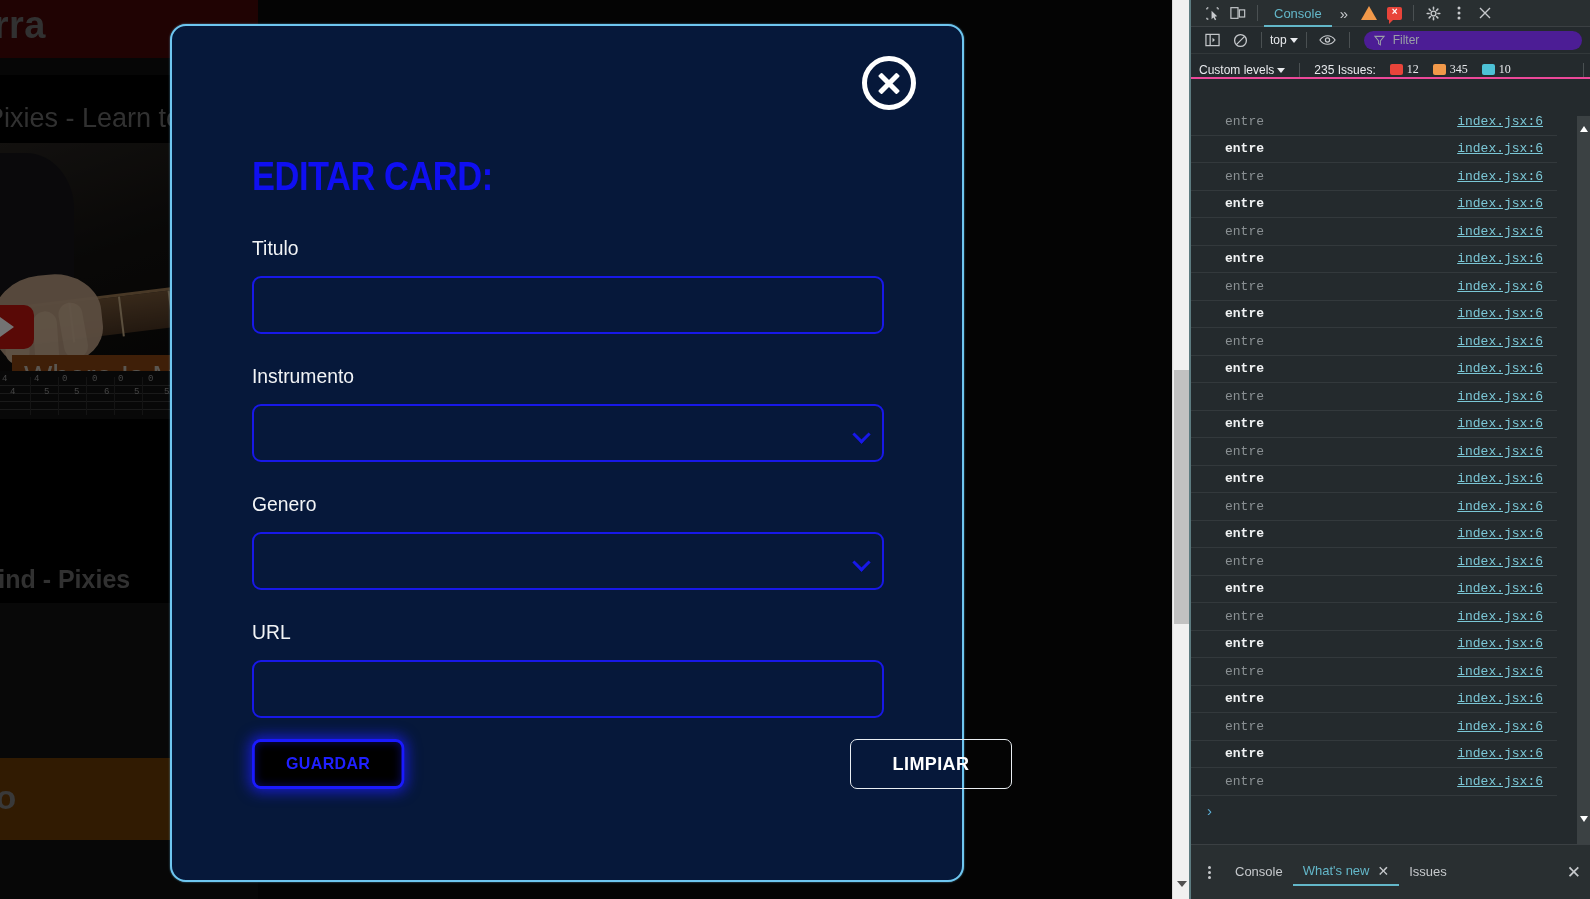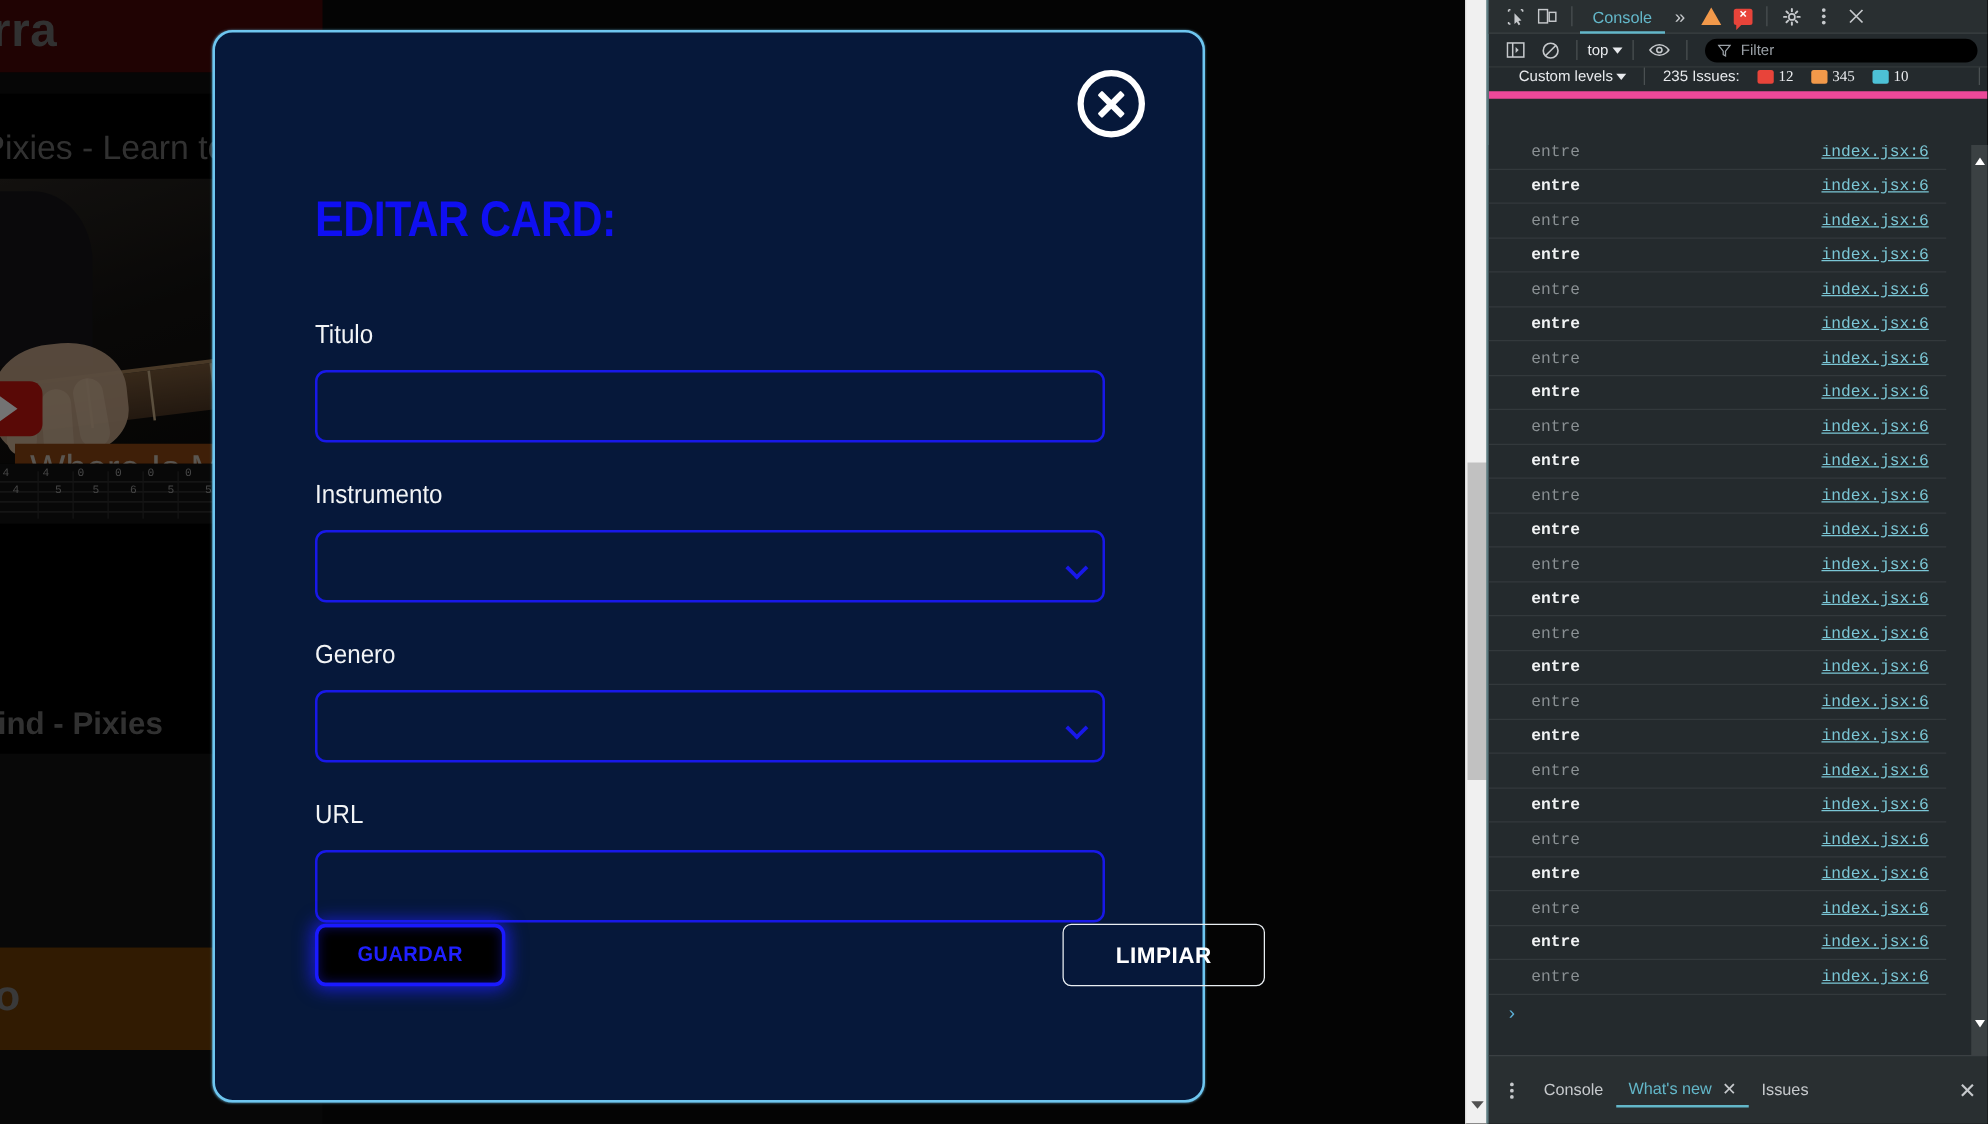--- a/index.html
+++ b/index.html
@@ -216,21 +216,21 @@
     position: absolute; left: 80px; top: 128px;
     font-size: 40px;
     font-weight: bold;
     color: #0f0ff2;
     letter-spacing: -0.5px;
     transform: scaleX(0.86);
     transform-origin: left center;
     white-space: nowrap;
   }
 
-  .form { position: absolute; left: 80px; top: 210px; width: 632px; margin-top: 20px; }
+  .form { position: absolute; left: 80px; top: 210px; width: 632px; }
   .field { margin-bottom: 0; }
   .field-label {
     font-size: 21px; color: #f2f4f6;
     transform: scaleX(0.92);
     transform-origin: left center;
     margin-bottom: 16px;
     display: block;
   }
   .field-input {
     width: 632px; height: 58px;
@@ -339,30 +339,30 @@
     position: absolute; left: 0; top: -1px; width: 15px;
     text-align: center; color: #fff; font-size: 10px; font-weight: bold;
   }
 
   .dt-toolbar {
     height: 27px; display: flex; align-items: center;
     padding-left: 8px; gap: 2px;
     border-bottom: 1px solid #32383a;
   }
   .filter-box {
-    flex: 1; height: 19px; background: #000000;
+    flex: 1; height: 19px; background: #4c1d95;
     border-radius: 10px; display: flex; align-items: center;
     padding: 0 10px; gap: 8px; margin-right: 8px; margin-left: 6px;
     cursor: text;
   }
   .filter-ph { color: #9aa0a6; font-size: 12px; }
   .dt-levels {
-    height: 25px; display: flex; align-items: flex-start;
-    padding-left: 24px; gap: 8px; font-size: 12px;
-    border-bottom: 6px solid #ec4899;
+    height: 25px; display: flex; align-items: flex-end;
+    padding-left: 8px; gap: 8px; font-size: 12px;
+    border-bottom: 2px solid #ec4899;
   }
   .lvl-btn { color: #e8eaed; cursor: pointer; display: flex; align-items: center; gap: 3px; }
   .caret-dn {
     width: 0; height: 0;
     border-left: 4px solid transparent;
     border-right: 4px solid transparent;
     border-top: 5px solid #e8eaed;
   }
   .vbar { width: 1px; height: 14px; background: #4a5052; margin: 0 6px; }
   .issues-txt { color: #e8eaed; }

